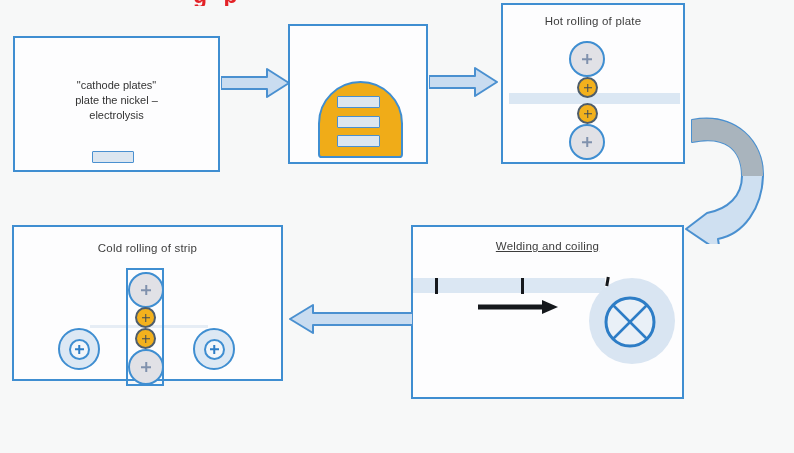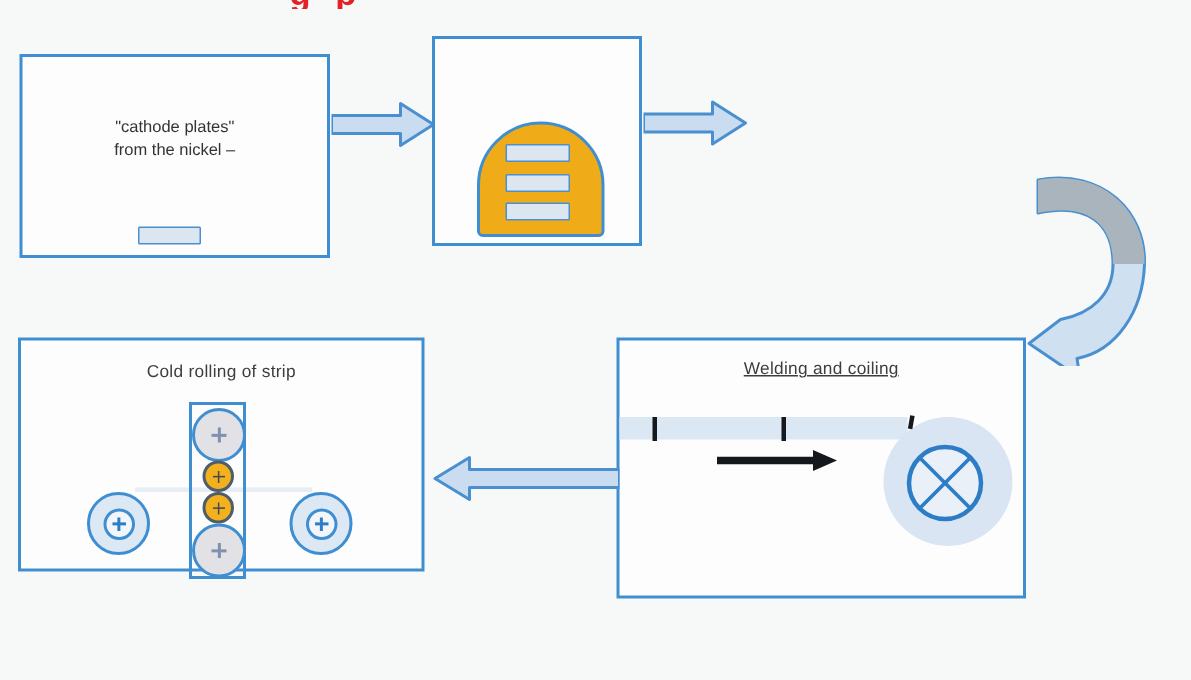--- a/index.html
+++ b/index.html
@@ -69,41 +69,58 @@
 
 <div id="stage">
 
   <div class="red-clip" style="left:193px; width:60px;">
     <span>g p</span>
   </div>
 
   <div class="box" style="left:13px; top:36px; width:207px; height:136px;">
     <div class="center-text" style="top:40px;">
       <div>"cathode plates"</div>
-      <div>from the nickel –</div>
+      <div>plate the nickel –</div>
+      <div>electrolysis</div>
     </div>
     <div class="plate" style="left:77px; top:113px; width:42px; height:12px;"></div>
   </div>
 
   <svg class="svg-abs" style="left:221px; top:66px;" width="70" height="34" viewBox="0 0 70 34">
     <polygon points="0,11 46,11 46,3 68,17 46,31 46,23 0,23" fill="#c9dcf0" stroke="#4a90d0" stroke-width="2" stroke-linejoin="round"></polygon>
   </svg>
 
   <div class="box" style="left:288px; top:24px; width:140px; height:140px;">
     <div class="dome" style="left:28px; top:55px; width:85px; height:77px;">
       <div class="plate" style="left:17px; top:13px; width:43px; height:12px;"></div>
       <div class="plate" style="left:17px; top:33px; width:43px; height:12px;"></div>
       <div class="plate" style="left:17px; top:52px; width:43px; height:12px;"></div>
     </div>
   </div>
 
   <svg class="svg-abs" style="left:429px; top:65px;" width="70" height="34" viewBox="0 0 70 34">
     <polygon points="0,11 46,11 46,3 68,17 46,31 46,23 0,23" fill="#c9dcf0" stroke="#4a90d0" stroke-width="2" stroke-linejoin="round"></polygon>
   </svg>
 
+  <div class="box" style="left:501px; top:3px; width:184px; height:161px;">
+    <div class="box-title" style="top:10px;">Hot rolling of plate</div>
+    <div class="strip" style="left:6px; top:88px; width:171px; height:11px;"></div>
+    <div class="circle roll-big" style="left:66px; top:36px;">
+        <span class="plus p10"></span>
+      </div>
+    <div class="circle roll-small" style="left:74px; top:72px;">
+        <span class="plus p8"></span>
+      </div>
+    <div class="circle roll-small" style="left:74px; top:98px;">
+        <span class="plus p8"></span>
+      </div>
+    <div class="circle roll-big" style="left:66px; top:119px;">
+        <span class="plus p10"></span>
+      </div>
+  </div>
 
   <svg class="svg-abs" style="left:680px; top:112px;" width="92" height="132" viewBox="0 0 92 132">
     <path d="M 12 8 C 56 0, 84 30, 83 64 C 82 96, 64 122, 38 127 L 40 140 L 6 117 L 27 101 C 48 97, 62 84, 62 64 C 62 37, 45 23, 12 30 Z" fill="#cfe0f1" stroke="#4a90d0" stroke-width="2" stroke-linejoin="round"></path>
     <path d="M 12 8 C 56 0, 84 30, 83 64 L 62 64 C 62 37, 45 23, 12 30 Z" fill="#a9b4bd"></path>
   </svg>
 
   <div class="box" style="left:411px; top:225px; width:273px; height:174px;">
     <div class="box-title" style="top:13px;text-decoration:underline;">Welding and coiling</div>
     <div class="strip" style="left:0px; top:51px; width:192px; height:15px;"></div>
     <div class="circle" style="left:176px; top:51px; width:86px; height:86px; background:#d9e5f2;"></div>

